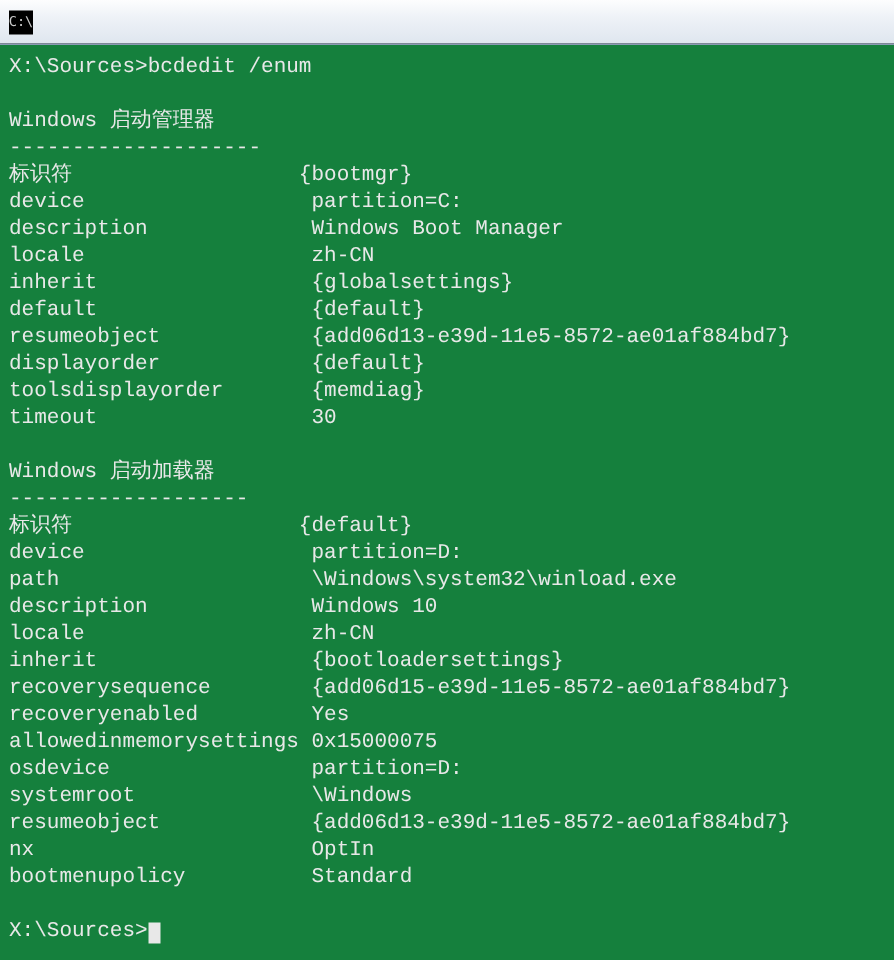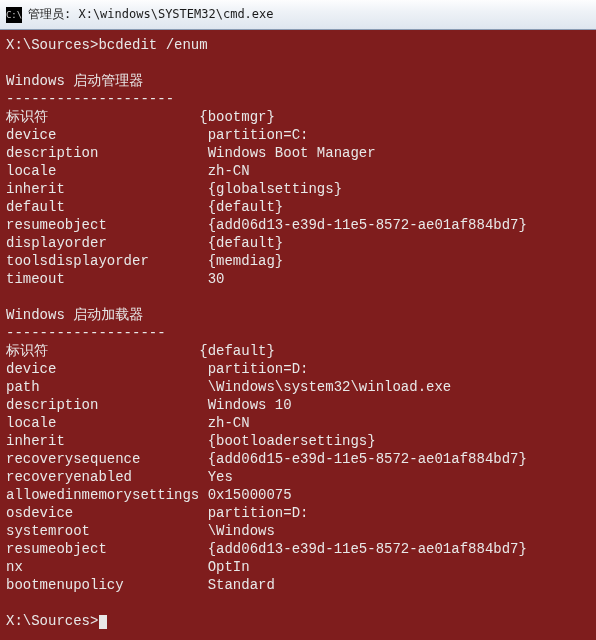--- a/index.html
+++ b/index.html
@@ -30,21 +30,21 @@
     display: inline-flex;
     align-items: center;
     justify-content: center;
     background: #000;
     color: #ccc;
     font-size: 9px;
     font-family: monospace;
     line-height: 16px;
   }
   .terminal {
-    background: #7f1d1d;
+    background: #15803d;
     color: #e8e8e8;
     font-family: "SimSun", "NSimSun", "Consolas", "Courier New", monospace;
     font-size: 14px;
     line-height: 18px;
     padding: 6px 6px 0 6px;
     white-space: pre;
     letter-spacing: 0;
     height: calc(640px - 30px);
     box-sizing: border-box;
     overflow: hidden;
@@ -56,21 +56,20 @@
     background: #e8e8e8;
     vertical-align: text-bottom;
     margin-left: 1px;
   }
 </style>
 </head>
 <body>
 
 <div class="titlebar">
   <span class="icon">C:\</span>
-  <span>管理员: X:\windows\SYSTEM32\cmd.exe</span>
 </div>
 
 <div class="terminal"><span>X:\Sources&gt;</span><span>bcdedit /enum</span>
 
 <span>Windows 启动管理器</span>
 <span>--------------------</span>
 <span>标识符                  {bootmgr}</span>
 <span>device                  partition=C:</span>
 <span>description             Windows Boot Manager</span>
 <span>locale                  zh-CN</span>

